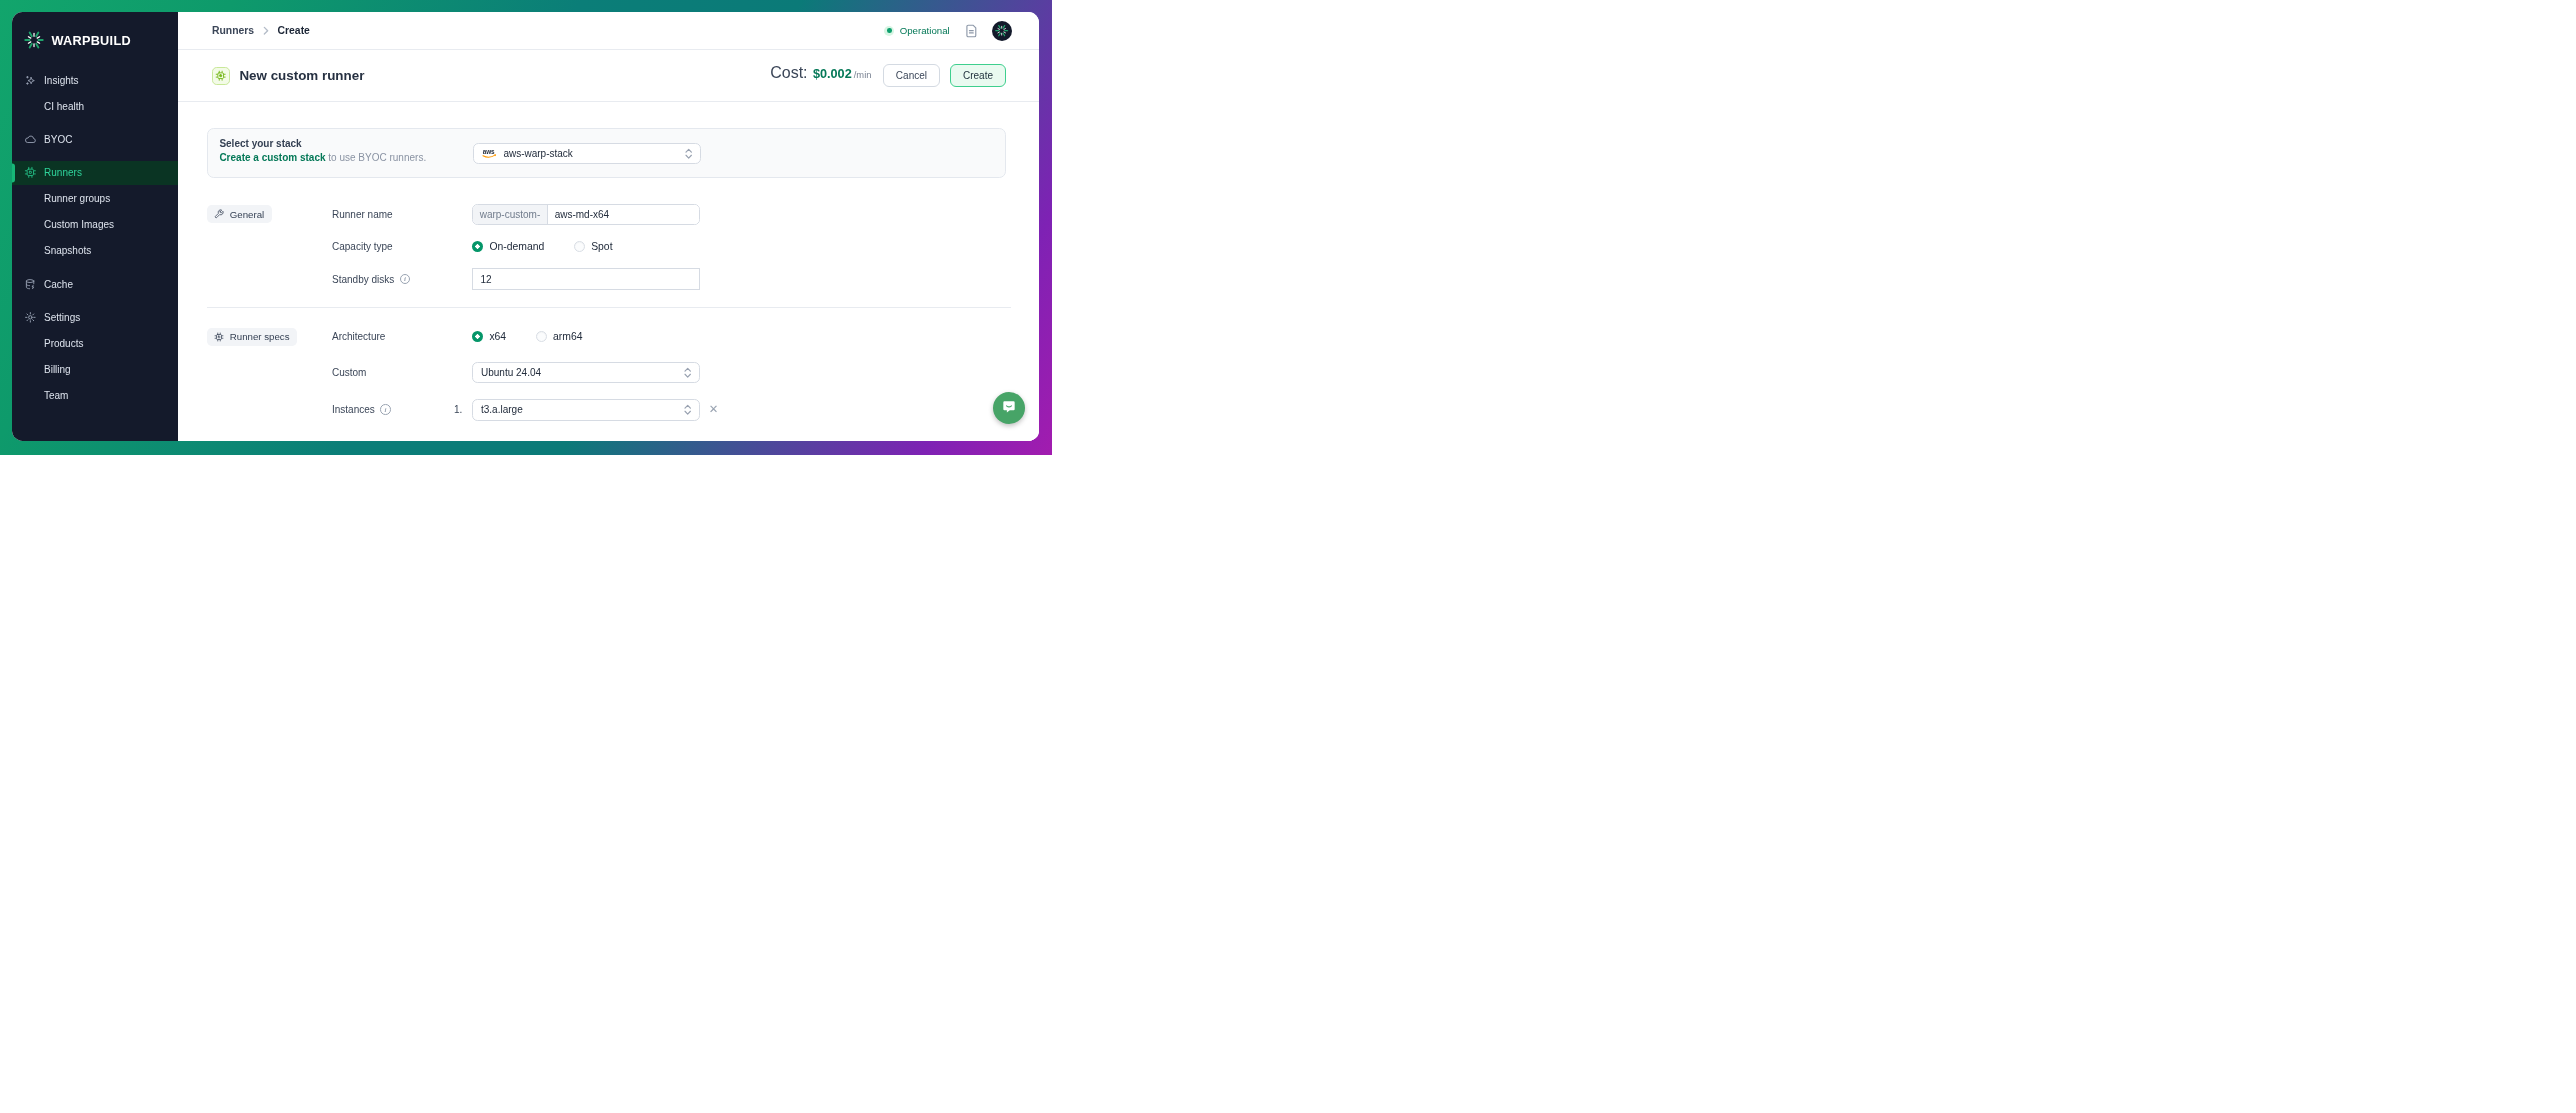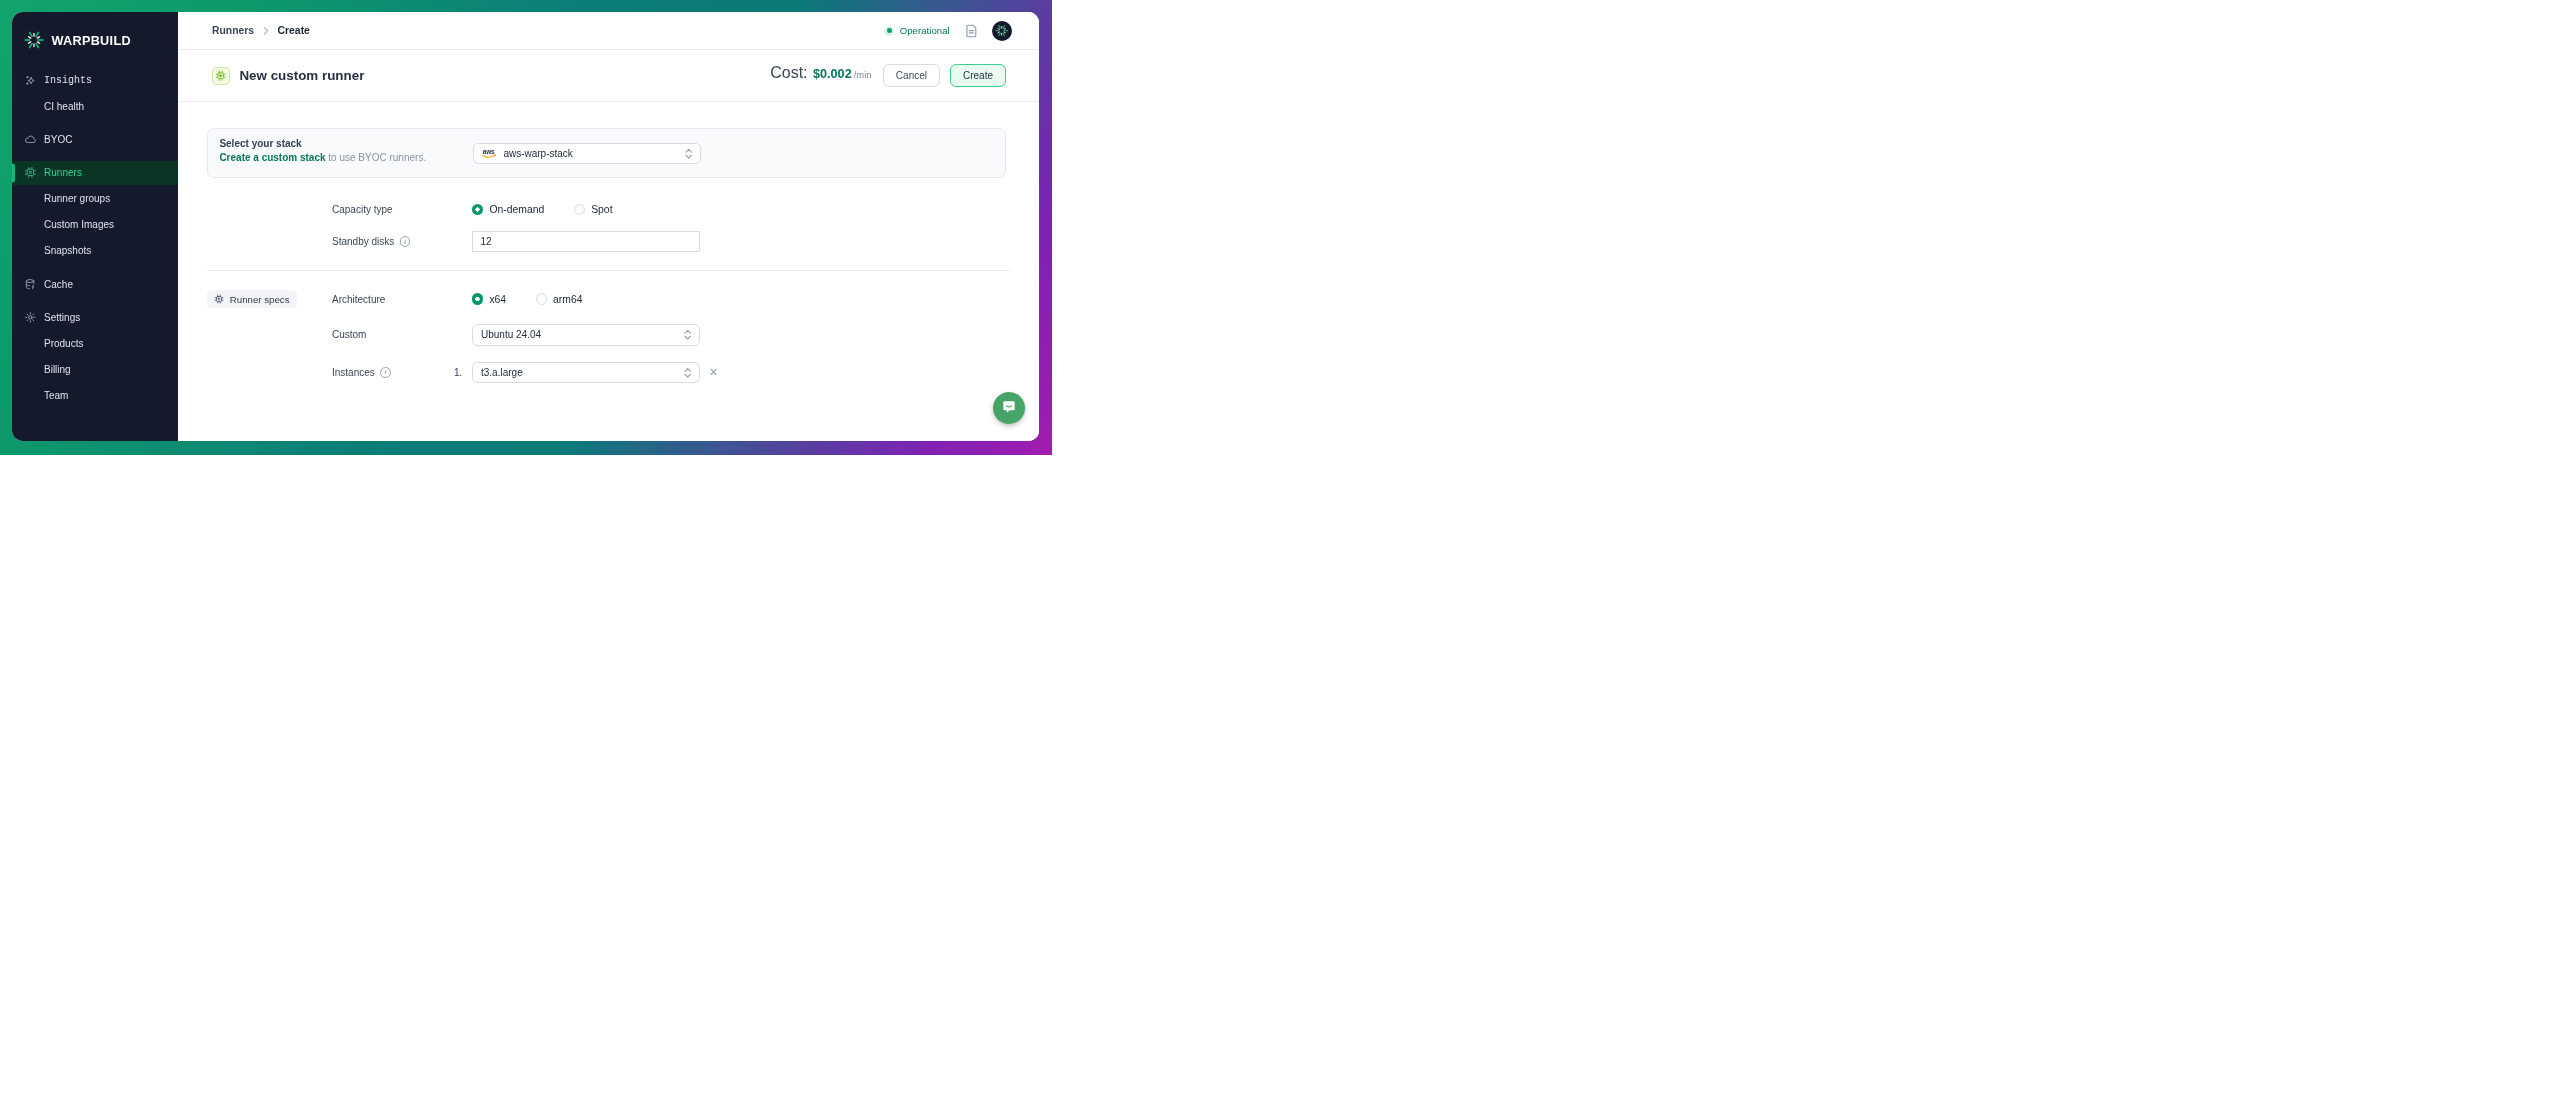--- a/index.html
+++ b/index.html
@@ -14,21 +14,21 @@
   }
   
   .sidebar { width:166px; flex-shrink:0; background:#141a2b; color:#dde3ed; }
   .brand { display:flex; align-items:center; gap:7.4px; padding:17.4px 10.7px 0 12px; height:40px; }
   .brand-name { font-size:12.7px; font-weight:700; color:#fff; letter-spacing:0.3px; }
   .nav { margin-top:16px; }
   .nav-item { position:relative; display:flex; align-items:center; height:24px; padding-left:11.4px; gap:6.7px; font-size:10px; color:#dde3ed; cursor:pointer; }
   .nav-item .ic { width:14px; display:flex; justify-content:center; color:#98a2b4; }
   .nav-item.sub { padding-left:32px; margin-top:2px; }
   .nav-item.parent { margin-top:9.4px; }
-  .nav-item.first { margin-top:0;font-family:Liberation Mono, monospace; }
+  .nav-item.first { margin-top:0; }
   .nav-item.active { background:#0a3423; color:#2fd49b; }
   .nav-item.active .ic { color:#24bd85; }
   .nav-item.active::before { content:""; position:absolute; left:0; top:50%; transform:translateY(-50%); width:2.7px; height:19px; background:#17b877; border-radius:0 2.7px 2.7px 0; }
   
   .main { flex:1; min-width:0; display:flex; flex-direction:column; background:#fff; }
   .topbar { height:38px; flex-shrink:0; border-bottom:0.7px solid #e8ebf0; display:flex; align-items:center; padding:0 27px 0 34px; }
   .crumbs { display:flex; align-items:center; gap:8.7px; font-size:10.4px; font-weight:600; }
   .crumb { color:#3b4658; cursor:pointer; }
   .crumb.current { color:#1c2636; }
   .crumb-sep { color:#b4bcc8; display:flex; }
@@ -277,20 +277,41 @@
                     <path d="M1.5 6.2L5.5 2l4 4.2"></path>
                     <path d="M1.5 10.8l4 4.2 4-4.2"></path>
                   </svg>
               </span>
             </div>
           </div>
         </div>
 
         <div class="form">
 
+          <div class="frow">
+            <div class="c1">
+              <span class="badge">
+                <span class="ic">
+                  <svg width="10" height="10" viewBox="0 0 24 24" fill="none" stroke="currentColor" stroke-width="1.9" stroke-linecap="round" stroke-linejoin="round">
+                    <path d="M14.7 6.3a1 1 0 0 0 0 1.4l1.6 1.6a1 1 0 0 0 1.4 0l3.77-3.77a6 6 0 0 1-7.94 7.94l-6.91 6.91a2.12 2.12 0 0 1-3-3l6.91-6.91a6 6 0 0 1 7.94-7.94l-3.76 3.76z"></path>
+                  </svg>
+                </span>
+                <span>General</span>
+              </span>
+            </div>
+            <div class="c2">
+                <span>Runner name</span>
+              </div>
+            <div class="c3">
+              <div class="ig">
+                <span class="ig-prefix">warp-custom-</span>
+                <input class="ig-input" type="text" value="aws-md-x64" style="">
+              </div>
+            </div>
+          </div>
 
           <div class="frow">
             <div class="c1"></div>
             <div class="c2">
                 <span>Capacity type</span>
               </div>
             <div class="c3">
               <span class="radio on"></span>
               <span class="radio-label">On-demand</span>
               <span class="radio-gap"></span>

